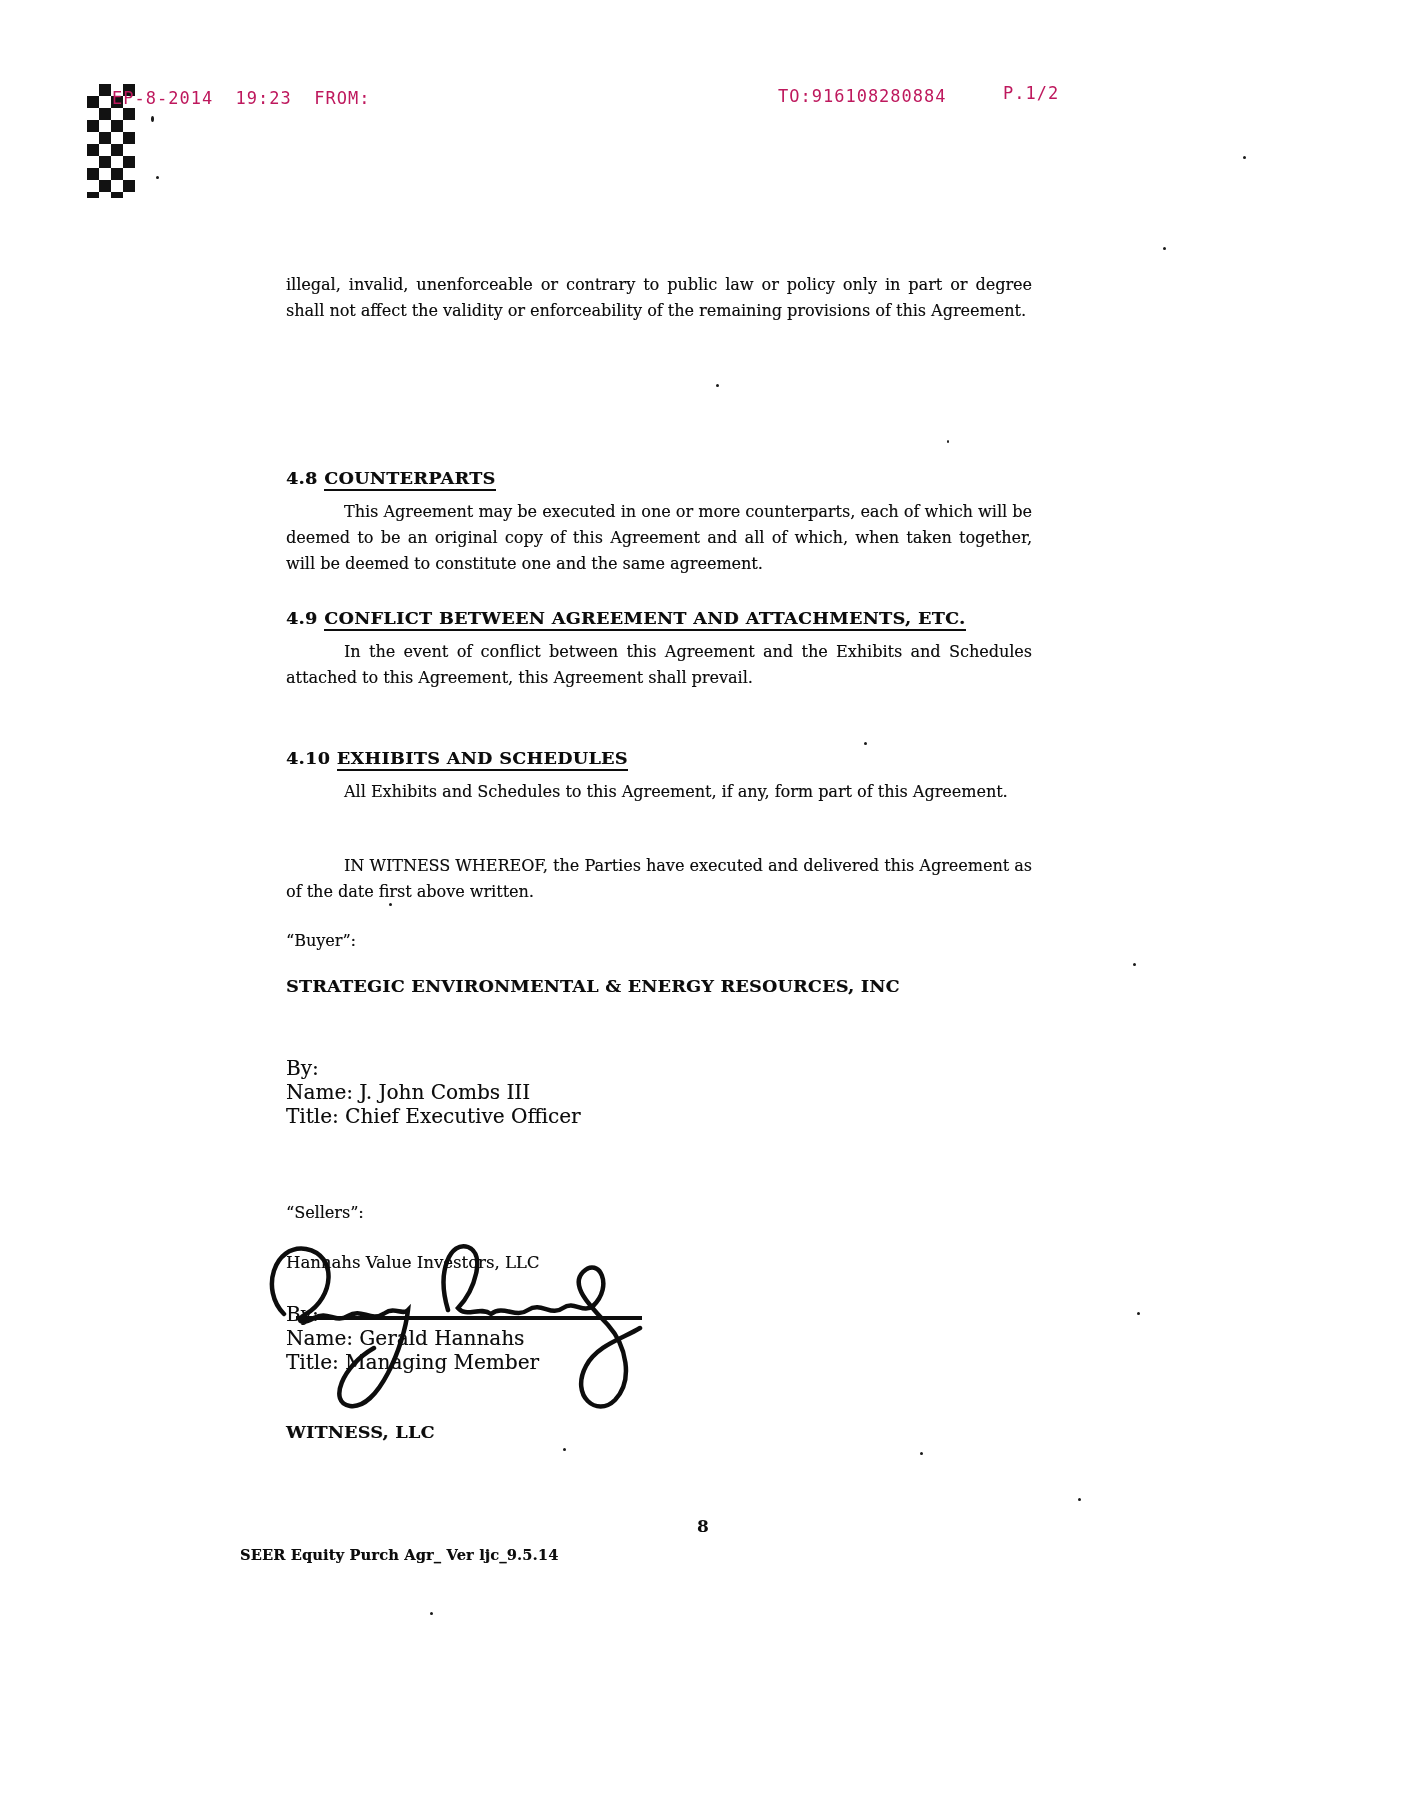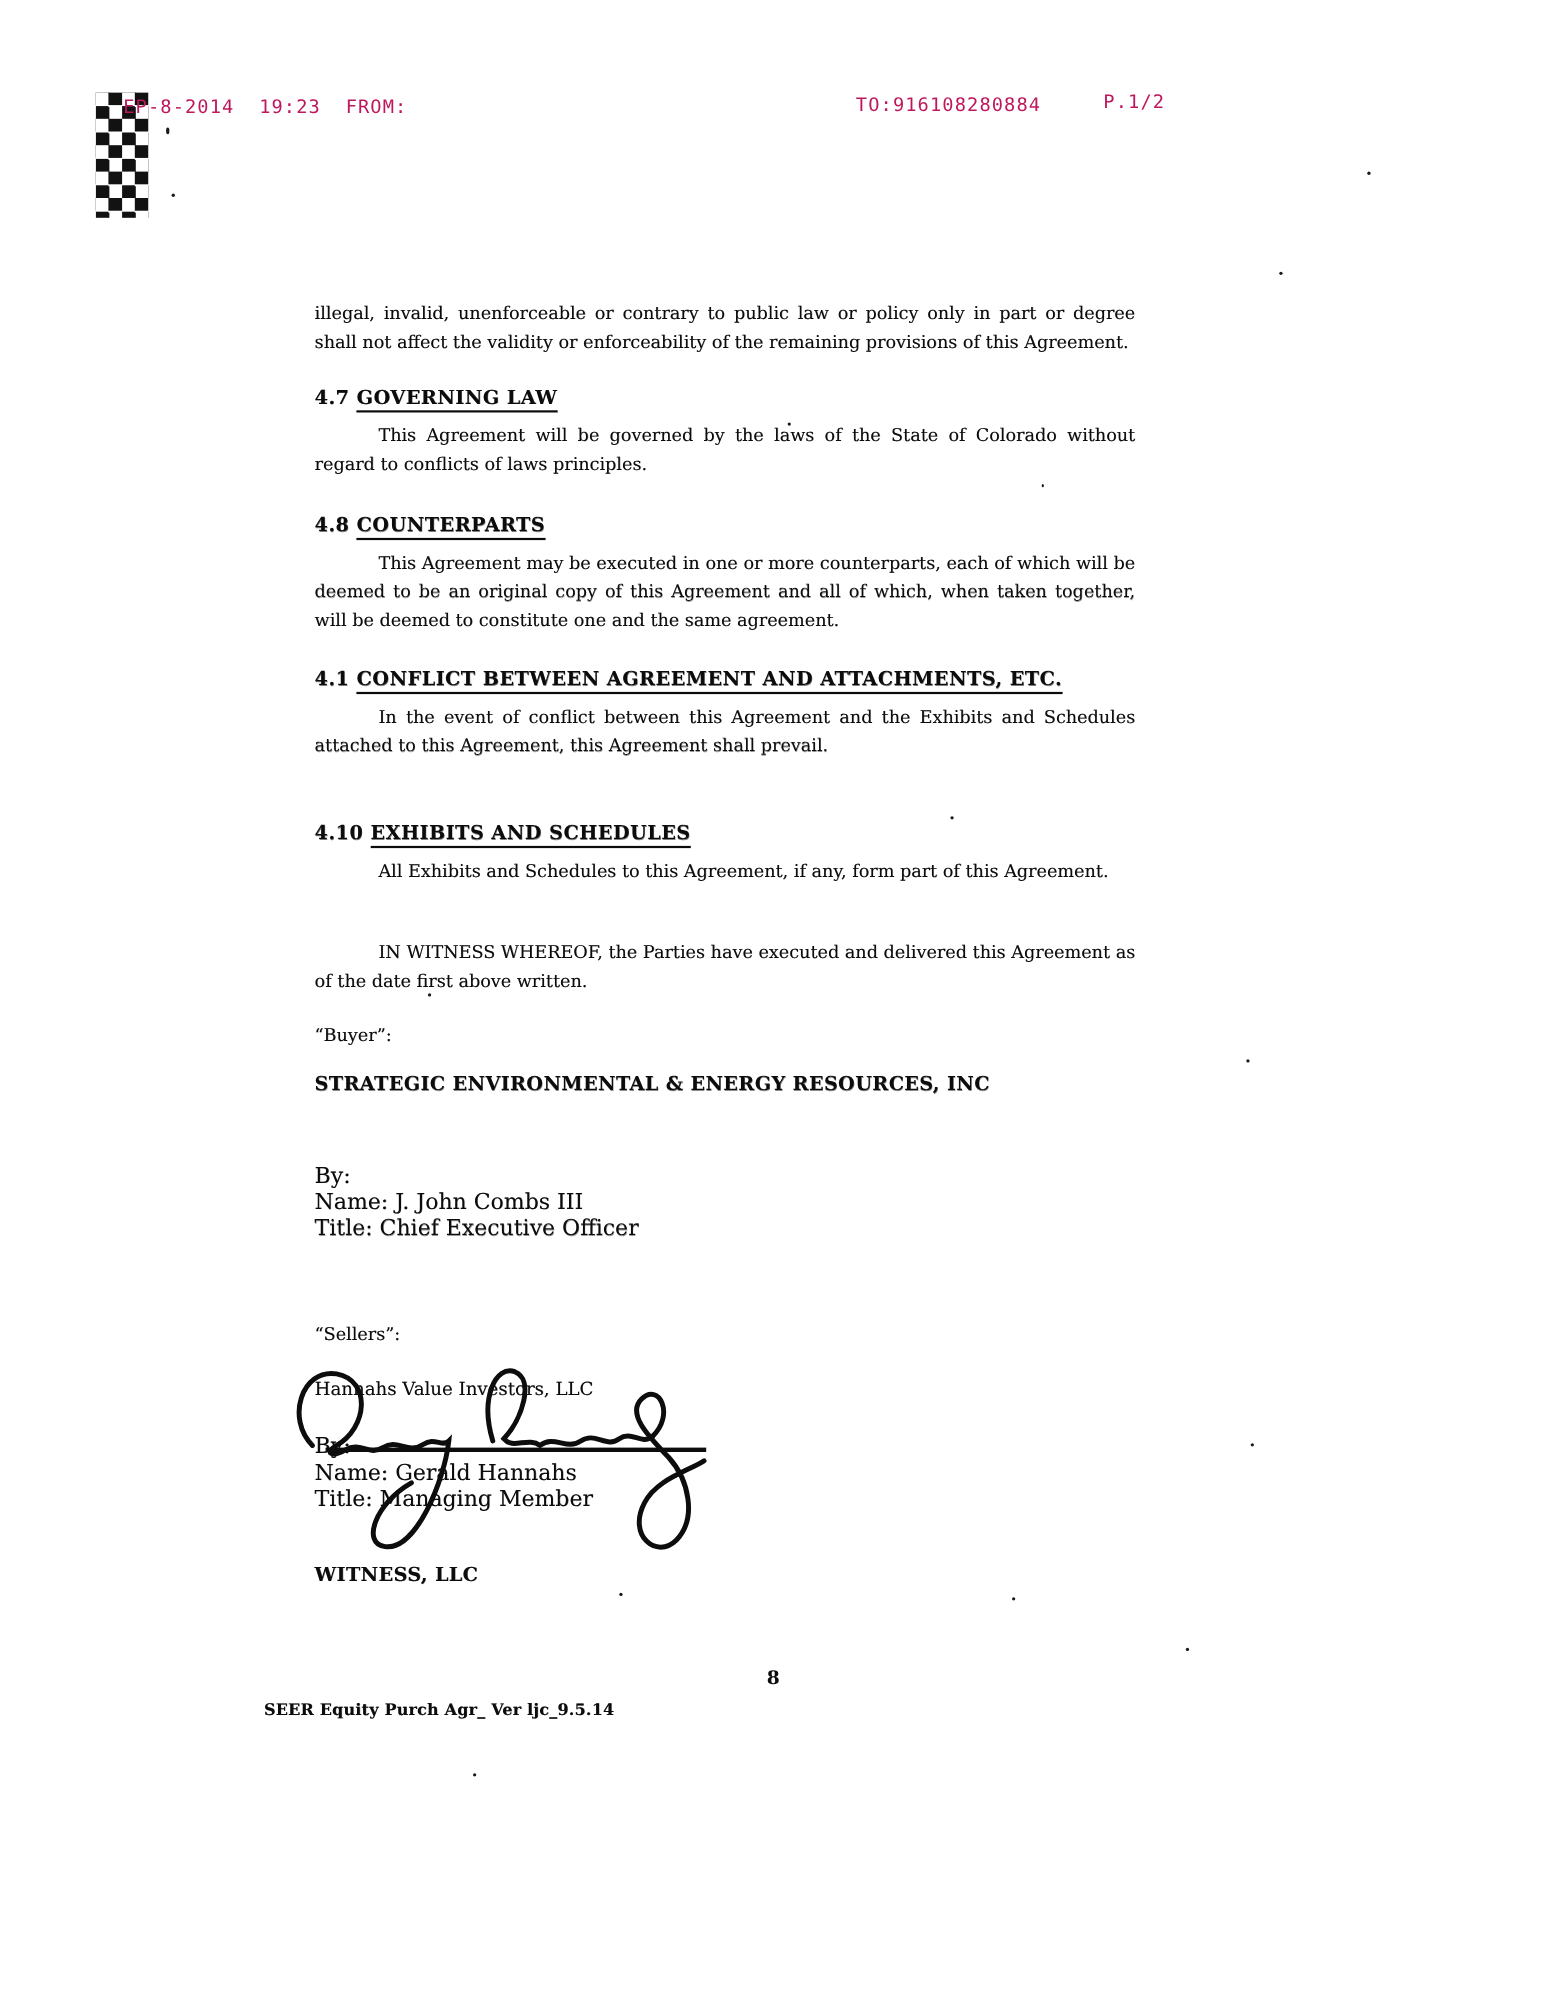--- a/index.html
+++ b/index.html
@@ -68,32 +68,28 @@
 
   <div class="checker"></div>
   <div class="fax-line fax-from">EP-8-2014  19:23  FROM:</div>
   <div class="fax-line fax-to">TO:916108280884</div>
   <div class="fax-line fax-page">P.1/2</div>
 
   <div class="doc-block" style="top:272px">
     <p class="body-text">illegal, invalid, unenforceable or contrary to public law or policy only in part or degree shall not affect the validity or enforceability of the remaining provisions of this Agreement.</p>
   </div>
 
-  <div class="doc-block" style="top:352px">
-    <div class="sec-heading"><span>4.7</span> <span class="sec-title">GOVERNING LAW</span></div>
-    <p class="body-text indent">This Agreement will be governed by the laws of the State of Colorado without regard to conflicts of laws principles.</p>
-  </div>
 
   <div class="doc-block" style="top:468px">
     <div class="sec-heading"><span>4.8</span> <span class="sec-title">COUNTERPARTS</span></div>
     <p class="body-text indent">This Agreement may be executed in one or more counterparts, each of which will be deemed to be an original copy of this Agreement and all of which, when taken together, will be deemed to constitute one and the same agreement.</p>
   </div>
 
   <div class="doc-block" style="top:608px">
-    <div class="sec-heading"><span>4.1</span> <span class="sec-title">CONFLICT BETWEEN AGREEMENT AND ATTACHMENTS, ETC.</span></div>
+    <div class="sec-heading"><span>4.9</span> <span class="sec-title">CONFLICT BETWEEN AGREEMENT AND ATTACHMENTS, ETC.</span></div>
     <p class="body-text indent">In the event of conflict between this Agreement and the Exhibits and Schedules attached to this Agreement, this Agreement shall prevail.</p>
   </div>
 
   <div class="doc-block" style="top:748px">
     <div class="sec-heading"><span>4.10</span> <span class="sec-title">EXHIBITS AND SCHEDULES</span></div>
     <p class="body-text indent">All Exhibits and Schedules to this Agreement, if any, form part of this Agreement.</p>
   </div>
 
   <div class="doc-block" style="top:928px">
     <p class="label-line">“Buyer”:</p>

